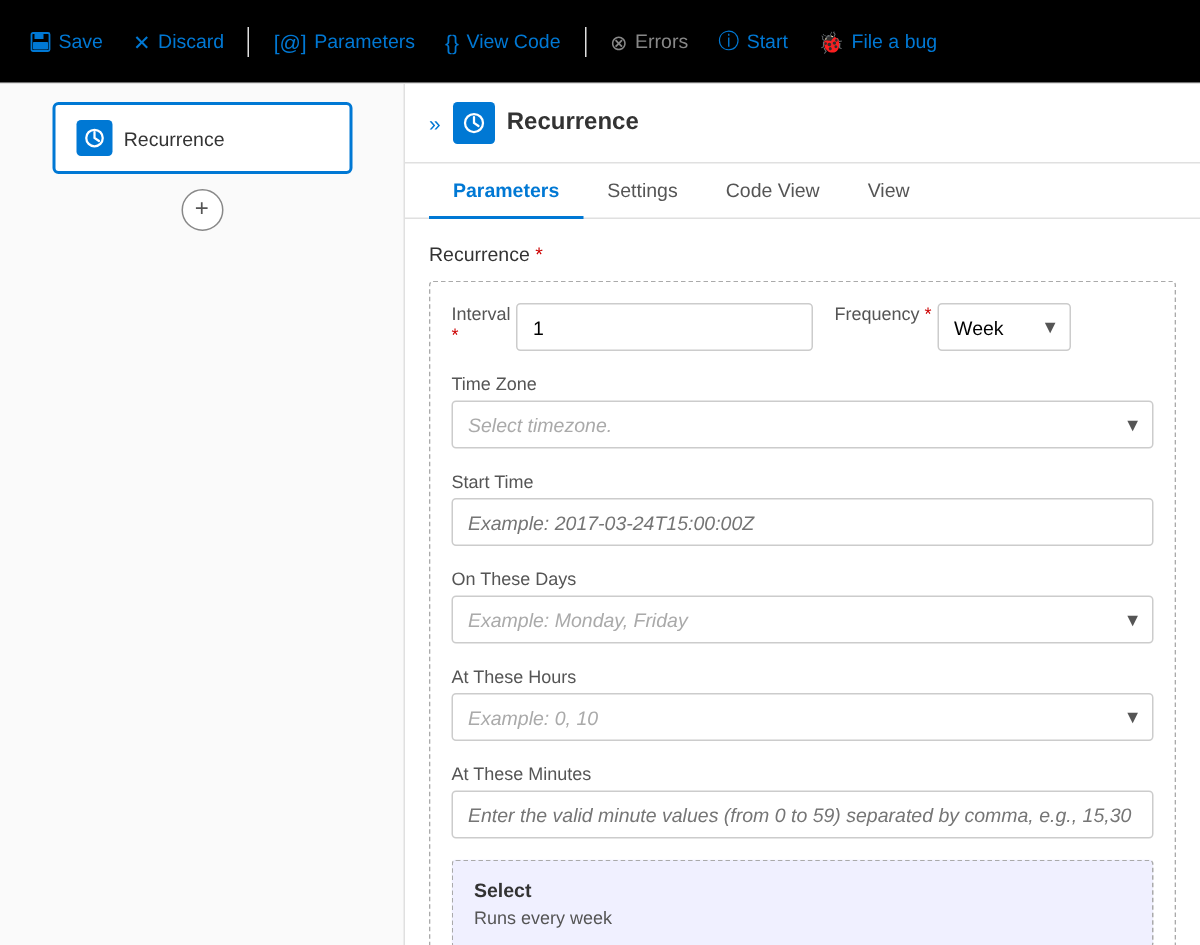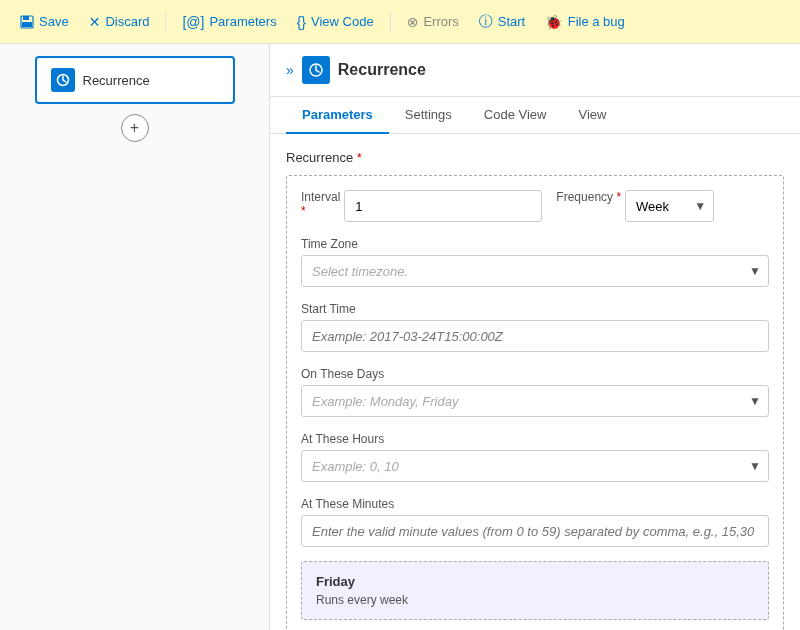--- a/index.html
+++ b/index.html
@@ -5,22 +5,22 @@
     * { box-sizing: border-box; margin: 0; padding: 0; }
     body { font-family: 'Segoe UI', Arial, sans-serif; font-size: 13px; background: #fff; color: #333; width: 800px; height: 630px; overflow: hidden; }
 
     
     .toolbar {
       display: flex;
       align-items: center;
       gap: 4px;
       padding: 6px 12px;
       border-bottom: 1px solid #e0e0e0;
-      height: 44px;
-      background: #fef9c3;
+      height: 56px;
+      background: #000000;
     }
     .toolbar-btn {
       display: flex;
       align-items: center;
       gap: 5px;
       padding: 4px 8px;
       cursor: pointer;
       color: #0078d4;
       font-size: 13px;
       background: none;
@@ -407,20 +407,20 @@
             <span class="select-chevron">▼</span>
           </div>
         </div>
 
         <div class="form-field-full">
           <span class="field-label">At These Minutes</span>
           <input class="field-input placeholder-italic" type="text" style="margin-top: 4px; width: 100%;" placeholder="Enter the valid minute values (from 0 to 59) separated by comma, e.g., 15,30">
         </div>
 
         <div class="preview-box">
-          <div class="preview-title">Friday</div>
+          <div class="preview-title">Select</div>
           <div class="preview-text">Runs every week</div>
         </div>
 
       </div>
     </div>
   </div>
 </div>
 
 </body></html>

